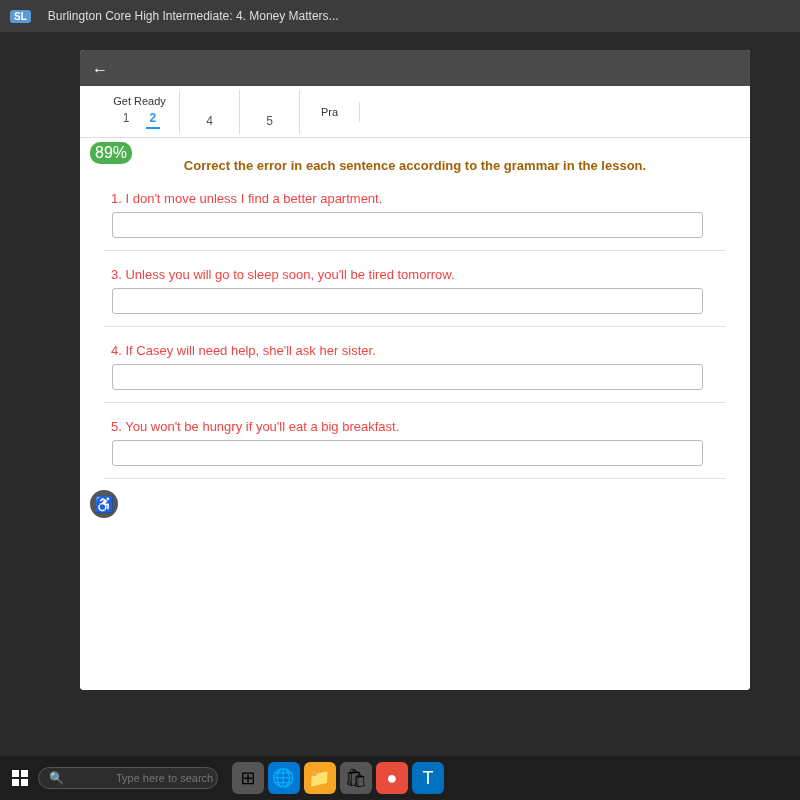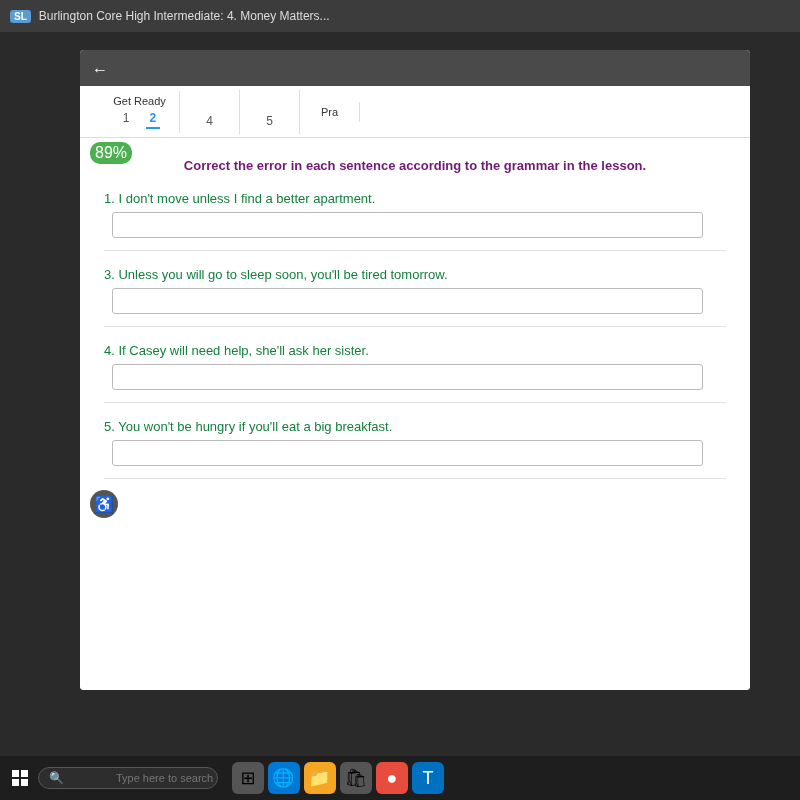--- a/index.html
+++ b/index.html
@@ -14,21 +14,21 @@
       flex-direction: column;
     }
 
     
     .browser-bar {
       background: #3c3c3c;
       height: 32px;
       display: flex;
       align-items: center;
       padding: 0 10px;
-      gap: 8px;
+      gap: 17px;
       flex-shrink: 0;
     }
 
     .browser-bar-title {
       color: #ddd;
       font-size: 12px;
       display: flex;
       align-items: center;
       gap: 6px;
     }
@@ -155,35 +155,36 @@
     .main-content {
       padding: 20px 24px 16px 24px;
       background: white;
       height: calc(100% - 88px);
       overflow-y: auto;
     }
 
     .instruction {
       font-size: 13px;
       font-weight: bold;
-      color: #701a75;
+      color: #a16207;
       margin-bottom: 18px;
       text-align: center;
     }
 
     .question-block {
       margin-bottom: 16px;
       border-bottom: 1px solid #e0e0e0;
       padding-bottom: 12px;
     }
 
     .question-text {
       font-size: 13px;
-      color: #15803d;
+      color: #ef4444;
       margin-bottom: 6px;
+      margin-left: 7px;
     }
 
     .answer-input {
       width: 95%;
       height: 26px;
       border: 1px solid #bbb;
       border-radius: 3px;
       padding: 2px 6px;
       font-size: 12px;
       outline: none;

